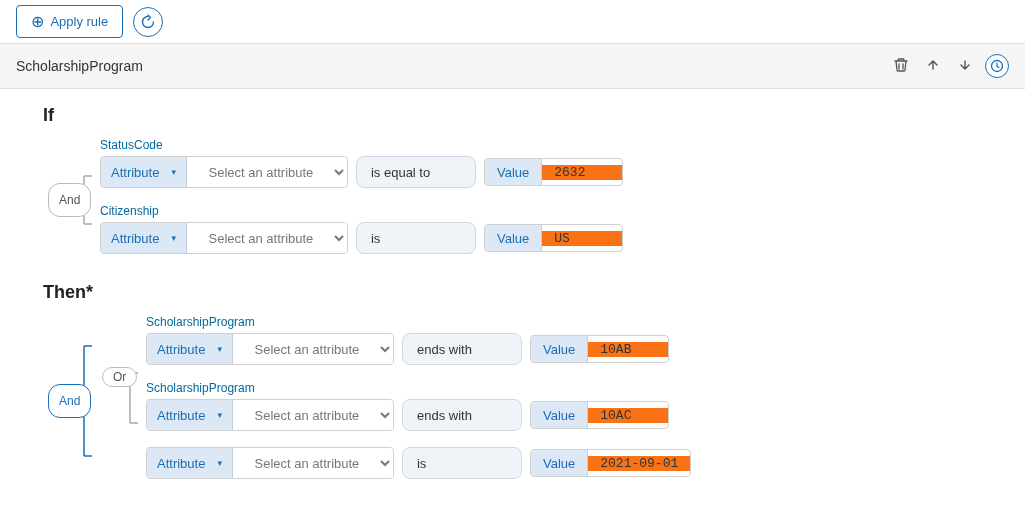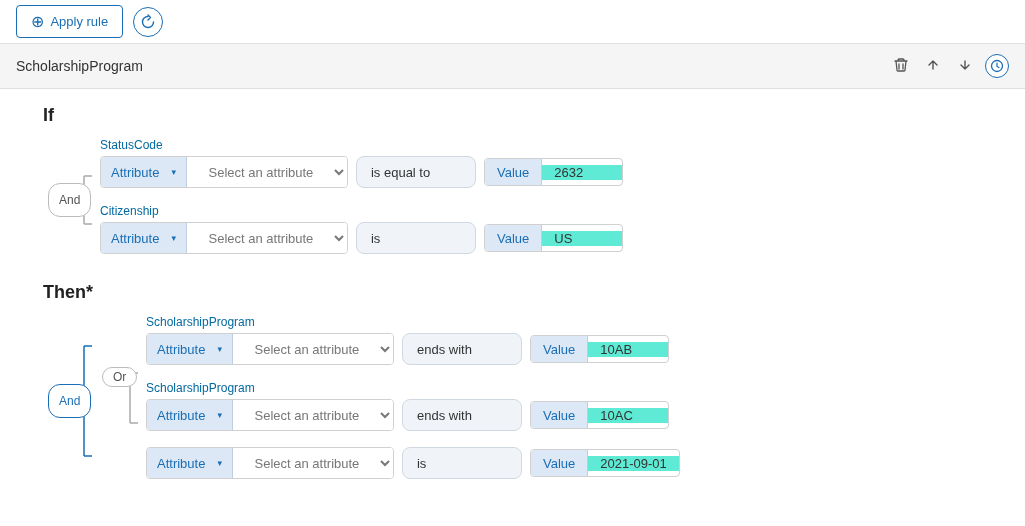--- a/index.html
+++ b/index.html
@@ -232,21 +232,22 @@
       align-items: center;
       font-size: 13px;
       color: #1a6eb5;
       white-space: nowrap;
     }
     .value-text {
       padding: 0 12px;
       font-size: 13px;
       color: #333;
       min-width: 80px;
-      background: #5eead4;
+      background: #f97316;
+      font-family: Liberation Mono, monospace;
     }
 
     
     .then-section {
       margin-top: 8px;
     }
 
     .rows-stack {
       display: flex;
       flex-direction: column;

